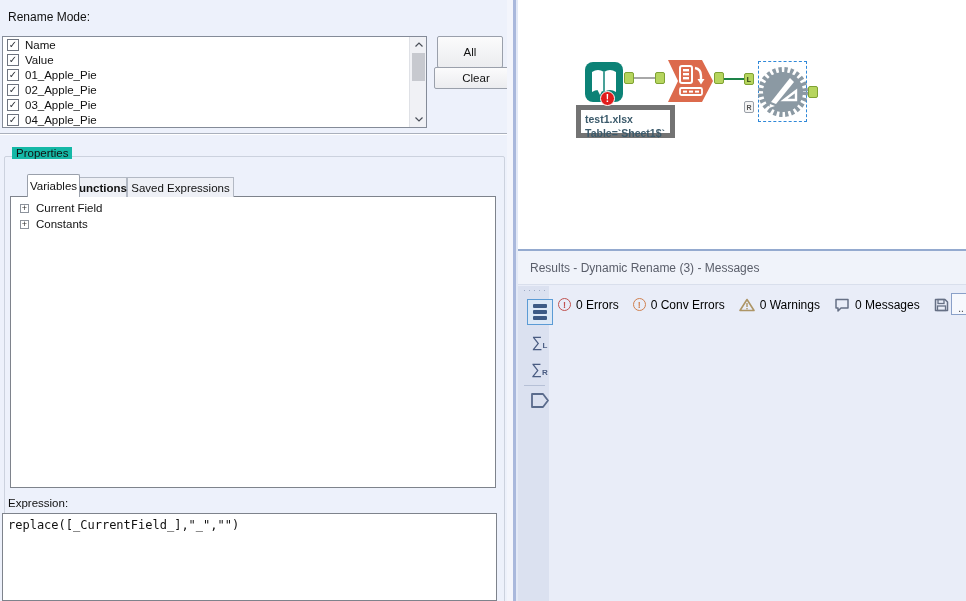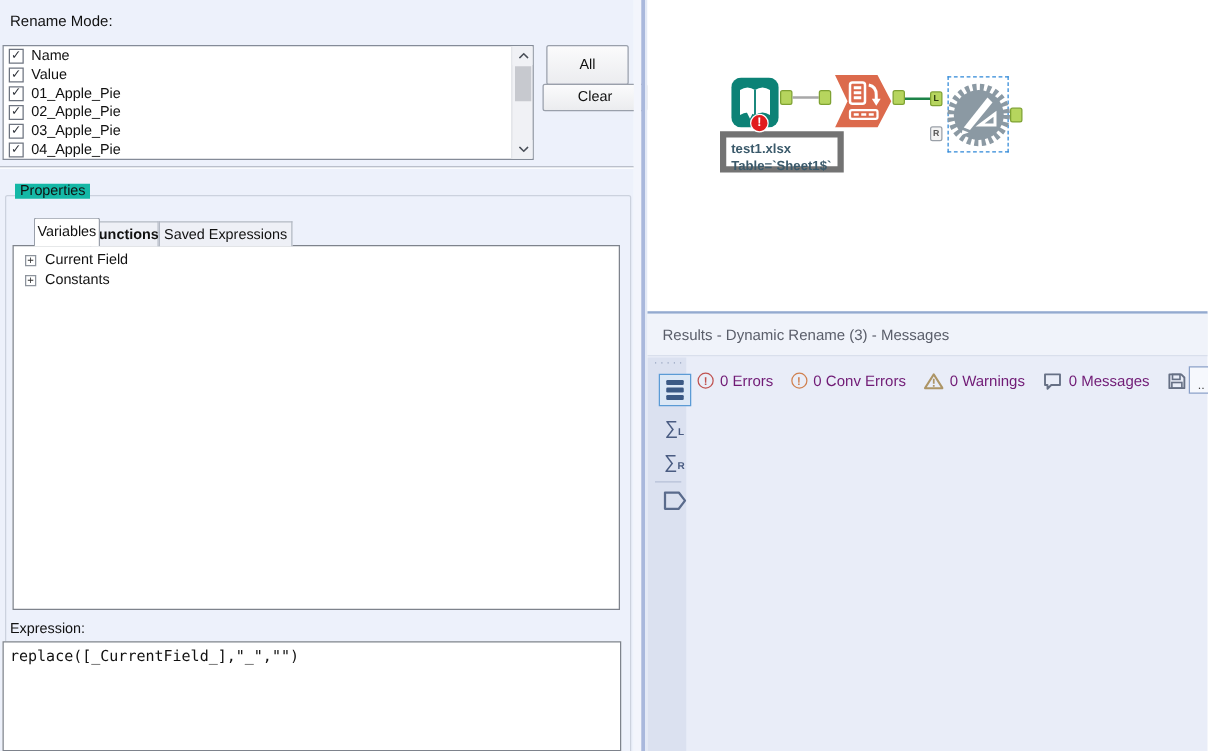--- a/index.html
+++ b/index.html
@@ -110,21 +110,21 @@
   #rail-sigma-l { top:46px; } #rail-sigma-r { top:73px; }
   #rail-div { position:absolute; left:6px; top:99px; width:21px; height:1px; background:#b6c0d6; }
   #rail-output { top:103px; }
 
   #status-row { position:absolute; left:40px; top:45px; height:17px; display:flex;
     align-items:center; white-space:nowrap; }
   .st-icon { margin-right:5px; flex:0 0 auto; display:flex; align-items:center; justify-content:center; }
   .st-circle { width:13px; height:13px; border-radius:50%; font-size:9px; font-weight:bold; }
   .st-err  { border:1.5px solid #c05250; color:#c05250; }
   .st-conv { border:1.5px solid #d0804f; color:#d0804f; }
-  .st-label { font-size:12px; color:#701a75; margin-right:14px; }
+  .st-label { font-size:12px; color:#000000; margin-right:14px; }
   #overflow-btn { position:absolute; left:433px; top:42px; width:20px; height:22px;
     background:#f6f8fd; border:1px solid #8aa0c8; font-size:10px; color:#444;
     display:flex; align-items:flex-end; justify-content:center; }
 </style>
 </head>
 <body>
 
 <div id="config" class="abs">
   <span class="abs lbl" style="left:8px; top:10px;">Rename Mode:</span>
 

